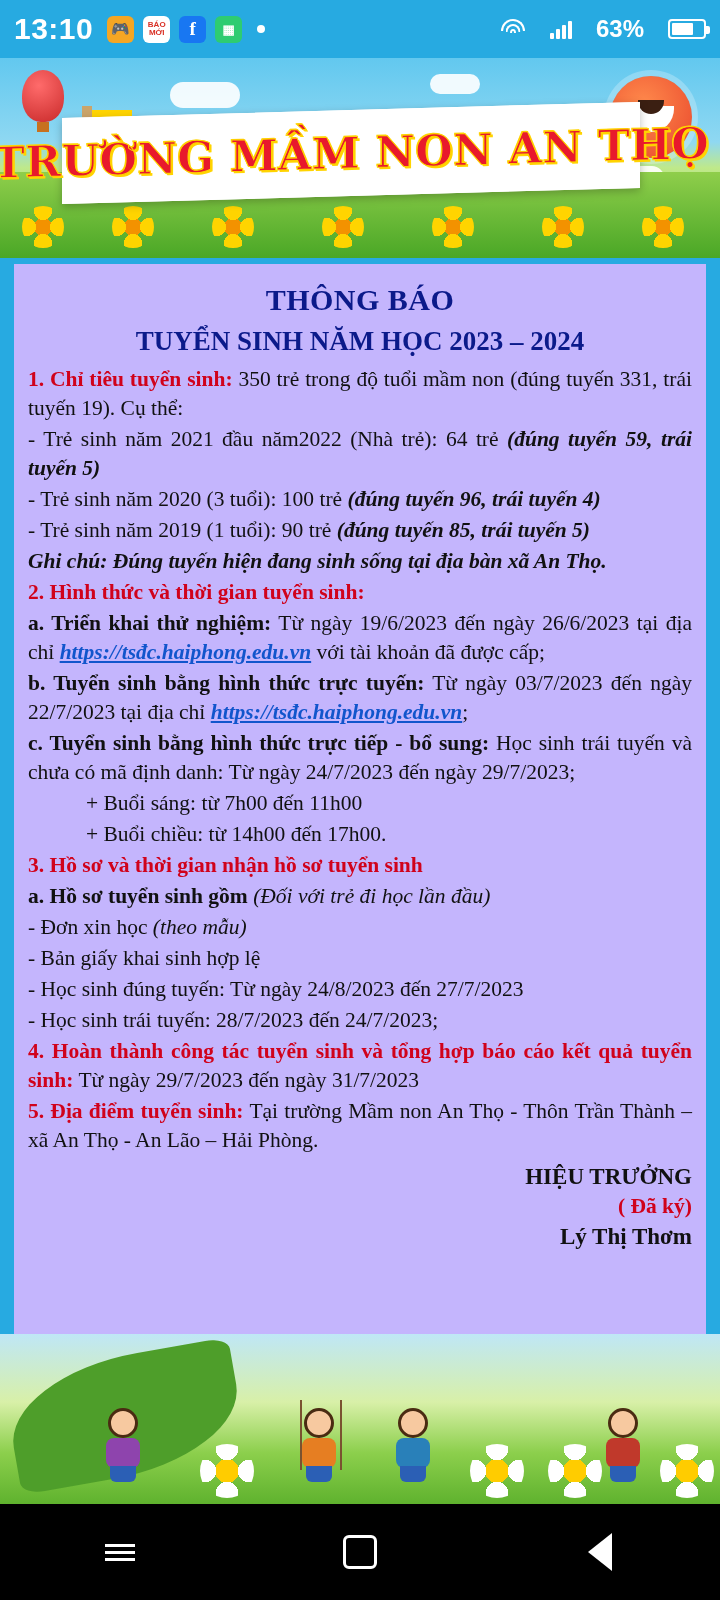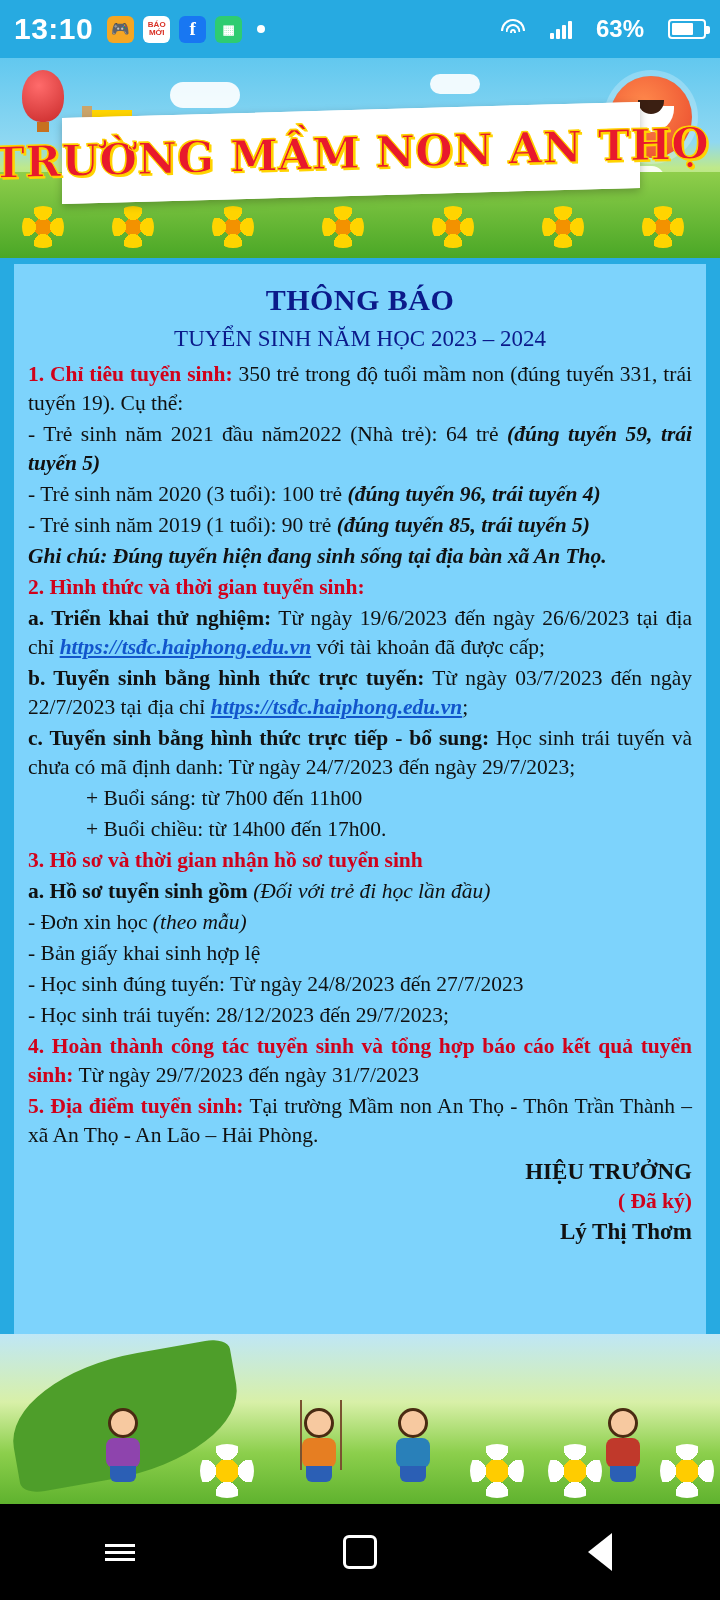--- a/index.html
+++ b/index.html
@@ -139,41 +139,41 @@
 
   
   .docwrap {
     flex: 1 1 auto;
     background: #27aae1;
     padding: 6px 14px 0 14px;
     overflow: hidden;
     display: flex; flex-direction: column;
   }
   .doc {
-    background: #7dd3fc;
+    background: #c4b5fd;
     flex: 1 1 auto;
     padding: 16px 14px 10px 14px;
     font-family: "Liberation Serif", serif;
     font-size: 21.5px;
     line-height: 1.35;
     color: #111;
     overflow: hidden;
   }
   .doc h1 {
     text-align: center;
     font-size: 30px;
     font-weight: bold;
     letter-spacing: 0.5px;
     color: #0b1a8a;
     margin-bottom: 2px;
   }
   .doc h2 {
     text-align: center;
-    font-size: 23px;
-    font-weight: normal;
+    font-size: 27px;
+    font-weight: bold;
     color: #0b1a8a;
     margin-bottom: 6px;
   }
   .doc p { margin-bottom: 2px; text-align: justify; }
   .red { color: #d0021b; font-weight: bold; }
   .b { font-weight: bold; }
   .i { font-style: italic; }
   .bi { font-weight: bold; font-style: italic; }
   .link { color: #1155cc; font-style: italic; font-weight: bold; text-decoration: underline; }
   .indent { padding-left: 58px; }
@@ -323,21 +323,21 @@
         <span class="red">3. Hồ sơ và thời gian nhận hồ sơ tuyển sinh</span>
       </p>
       <p>
         <span class="b">a. Hồ sơ tuyển sinh gồm</span><span class="i"> (Đối với trẻ đi học lần đầu)</span>
       </p>
       <p>
         <span>- Đơn xin học </span><span class="i">(theo mẫu)</span>
       </p>
       <p>- Bản giấy khai sinh hợp lệ</p>
       <p>- Học sinh đúng tuyến: Từ ngày 24/8/2023 đến 27/7/2023</p>
-      <p>- Học sinh trái tuyến: 28/12/2023 đến 29/7/2023;</p>
+      <p>- Học sinh trái tuyến: 28/7/2023 đến 24/7/2023;</p>
 
       <p>
         <span class="red">4. Hoàn thành công tác tuyển sinh và tổng hợp báo cáo kết quả tuyển sinh:</span><span> Từ ngày 29/7/2023 đến ngày 31/7/2023</span>
       </p>
       <p>
         <span class="red">5. Địa điểm tuyển sinh:</span><span> Tại trường Mầm non An Thọ - Thôn Trần Thành – xã An Thọ - An Lão – Hải Phòng.</span>
       </p>
 
       <div class="sign">
         <div class="l1">HIỆU TRƯỞNG</div>

